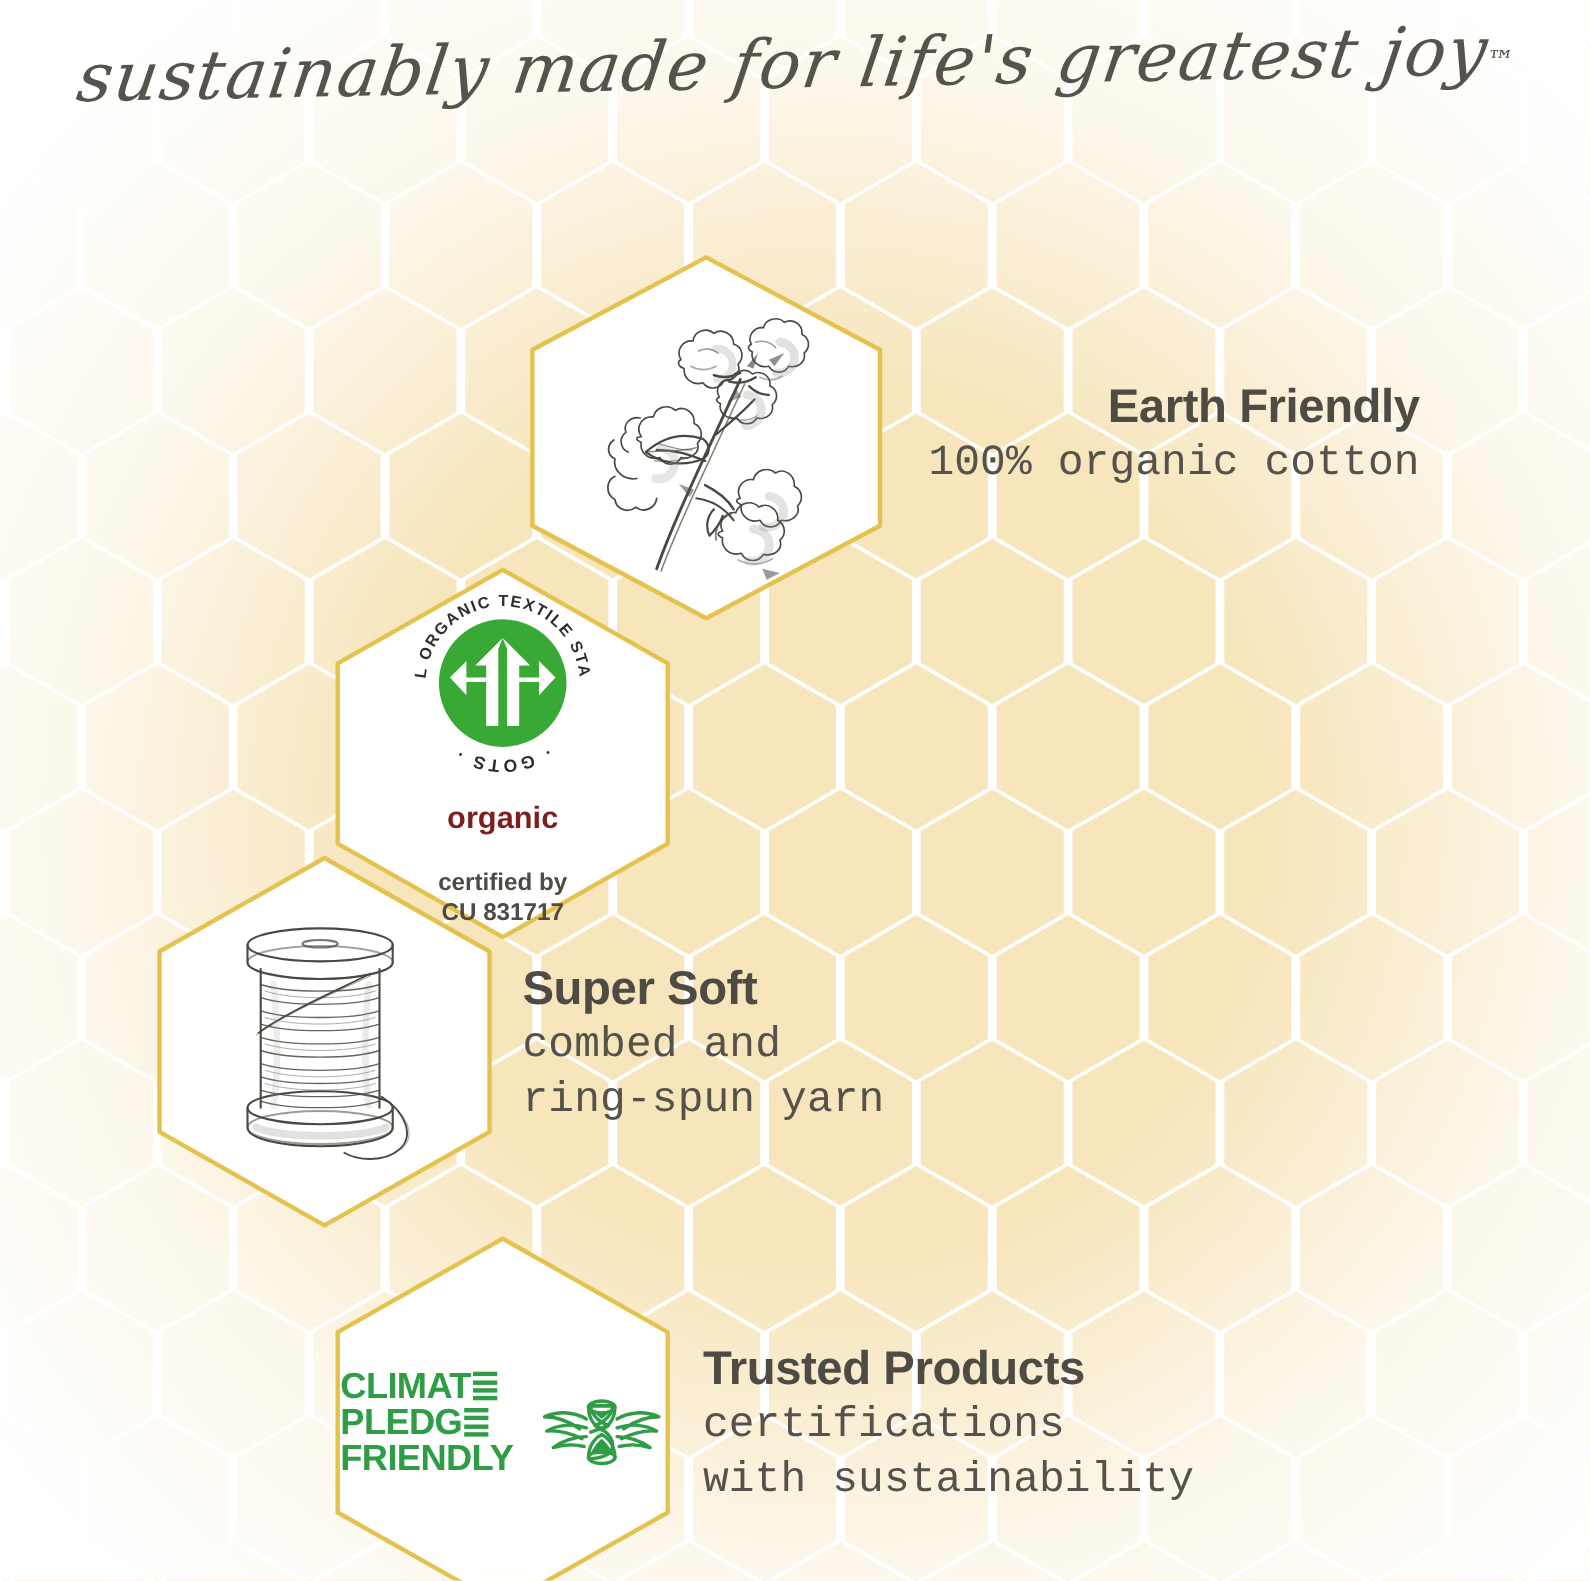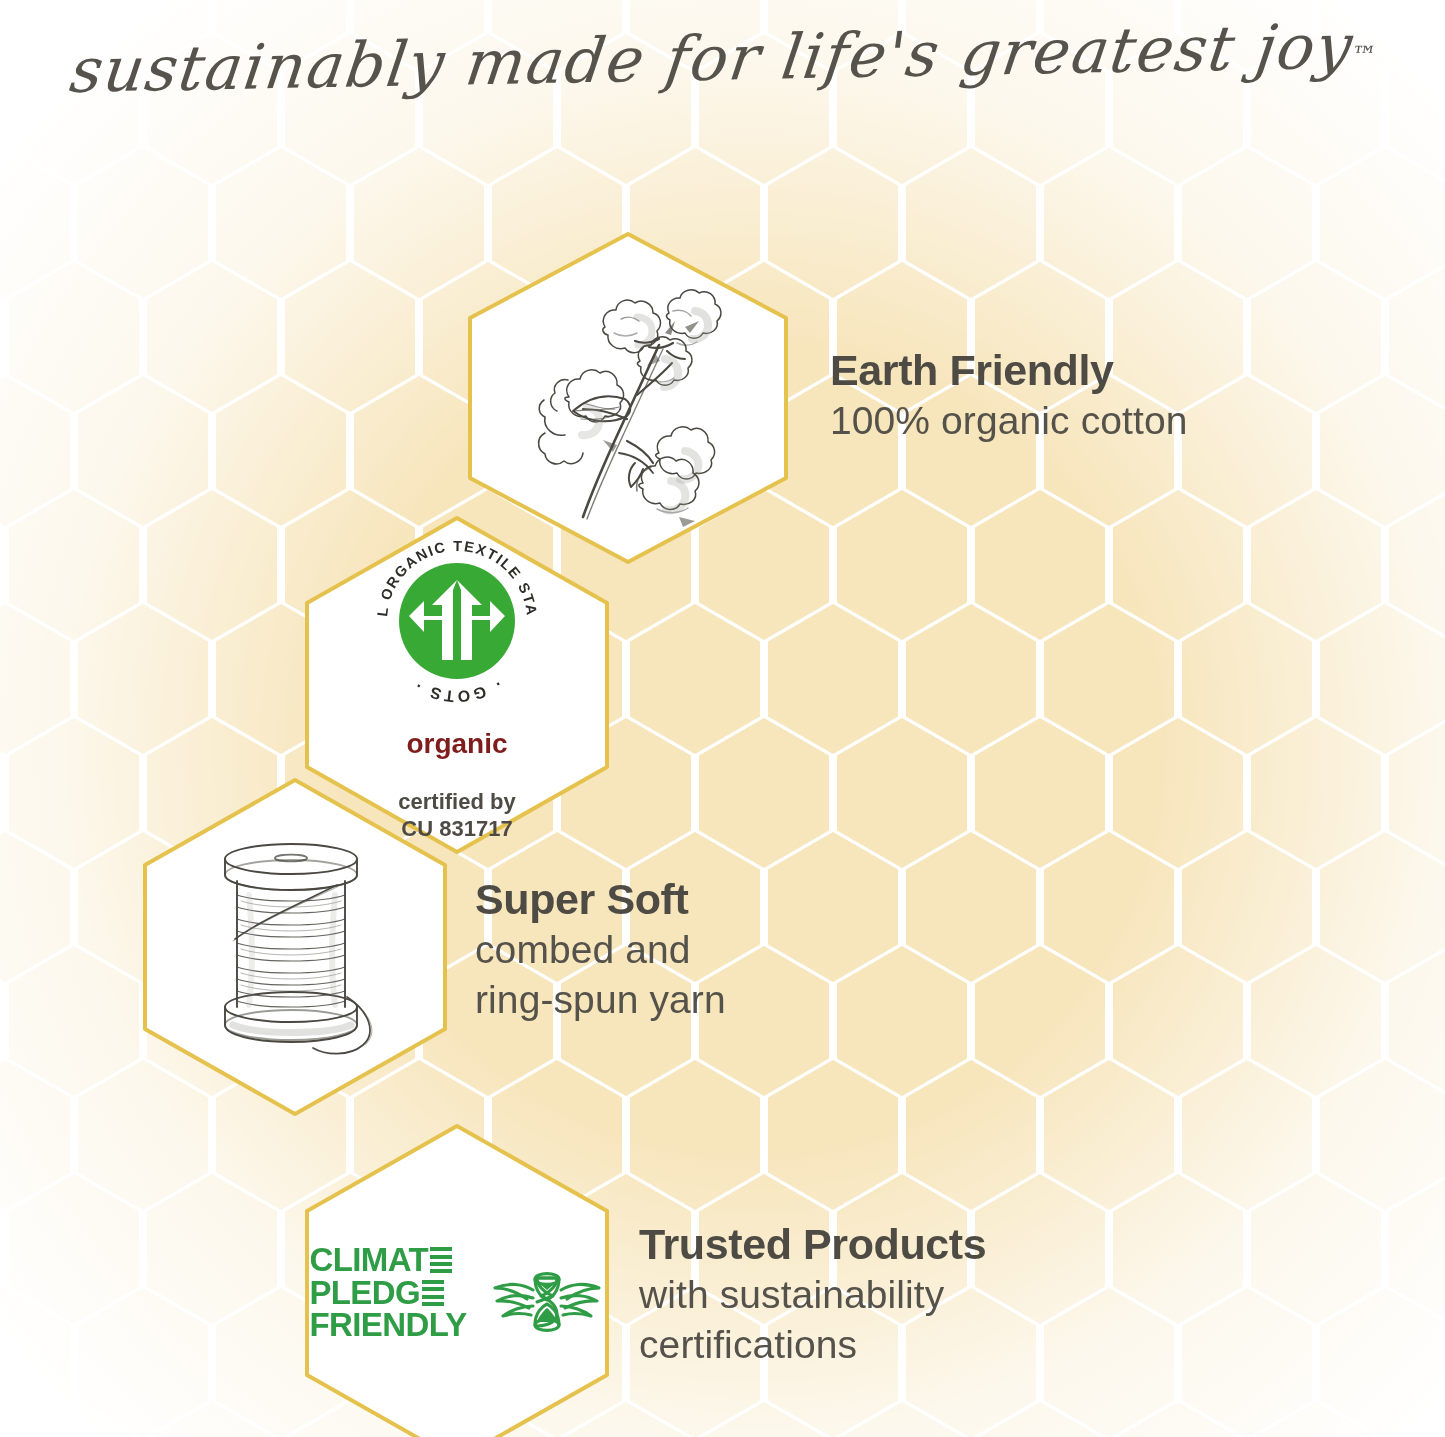--- a/index.html
+++ b/index.html
@@ -92,21 +92,21 @@
   .feature-title {
     font-family:"Liberation Sans", sans-serif;
     font-weight:bold;
     font-size:43px;
     line-height:1.18;
     color:#4d4b44;
     letter-spacing:-0.4px;
     white-space:nowrap;
   }
   .feature-sub {
-    font-family:Liberation Sans, sans-serif;
+    font-family:Liberation Mono, monospace;
     font-weight:300;
     font-size:39px;
     line-height:1.30;
     color:#54524b;
     letter-spacing:0.1px;
     white-space:nowrap;
   }
 
   
   .gots-wrap { display:flex; flex-direction:column; align-items:center; }
@@ -345,21 +345,21 @@
         </g>
       </g>
       <rect width="1445" height="1437" fill="url(#fade)"></rect>
     </svg>
   </div>
 
   <div id="headline">
     <span class="script">sustainably made for life's greatest joy</span><span class="tm">™</span>
   </div>
 
-  <div class="feature-row" style="left:464px; top:230px;">
+  <div class="feature-row" style="left:478px; top:230px;text-align:right;">
 
     <div class="hex-card" style="width:328px; height:336px;">
       <svg class="hex-frame" viewBox="0 0 328 336" xmlns="http://www.w3.org/2000/svg">
         <polygon points="164,4 322,88 322,248 164,332 6,248 6,88" fill="#ffffff" stroke="#e4c24d" stroke-width="4" stroke-linejoin="round"></polygon>
       </svg>
       <div class="hex-inner">
 
         <svg class="sketch" width="238" height="262" viewBox="0 0 238 262" xmlns="http://www.w3.org/2000/svg">
           <g fill="none" stroke="#4a4840" stroke-width="1.5" stroke-linecap="round" stroke-linejoin="round">
 
@@ -594,18 +594,18 @@
                 <path d="M72 38 C82 38 94 42 102 48 C92 45 82 45 74 47"></path>
               </g>
             </svg>
           </div>
         </div>
       </div>
     </div>
 
     <div class="feature-text" style="margin-left:26px; margin-top:4px;">
       <div class="feature-title">Trusted Products</div>
+      <div class="feature-sub">certifications</div>
       <div class="feature-sub">with sustainability</div>
-      <div class="feature-sub">certifications</div>
     </div>
   </div>
 
 </div>
 
 </body></html>

